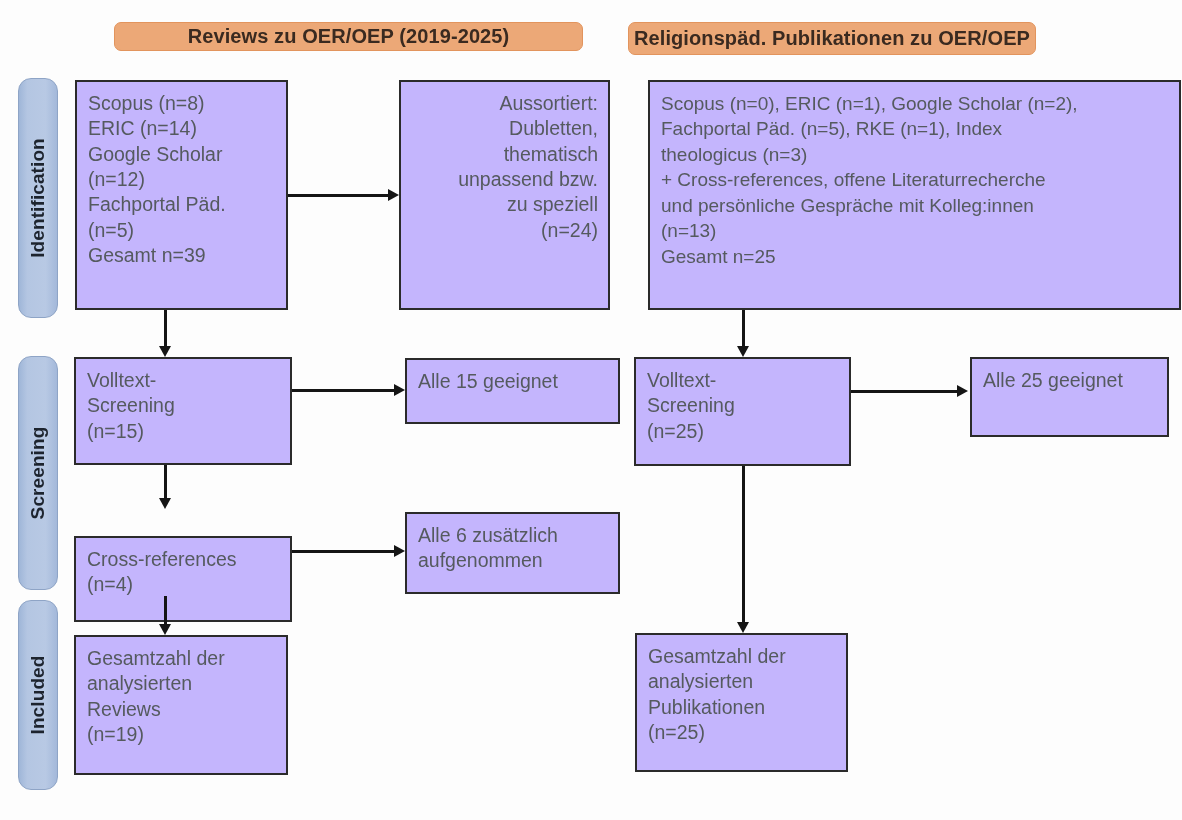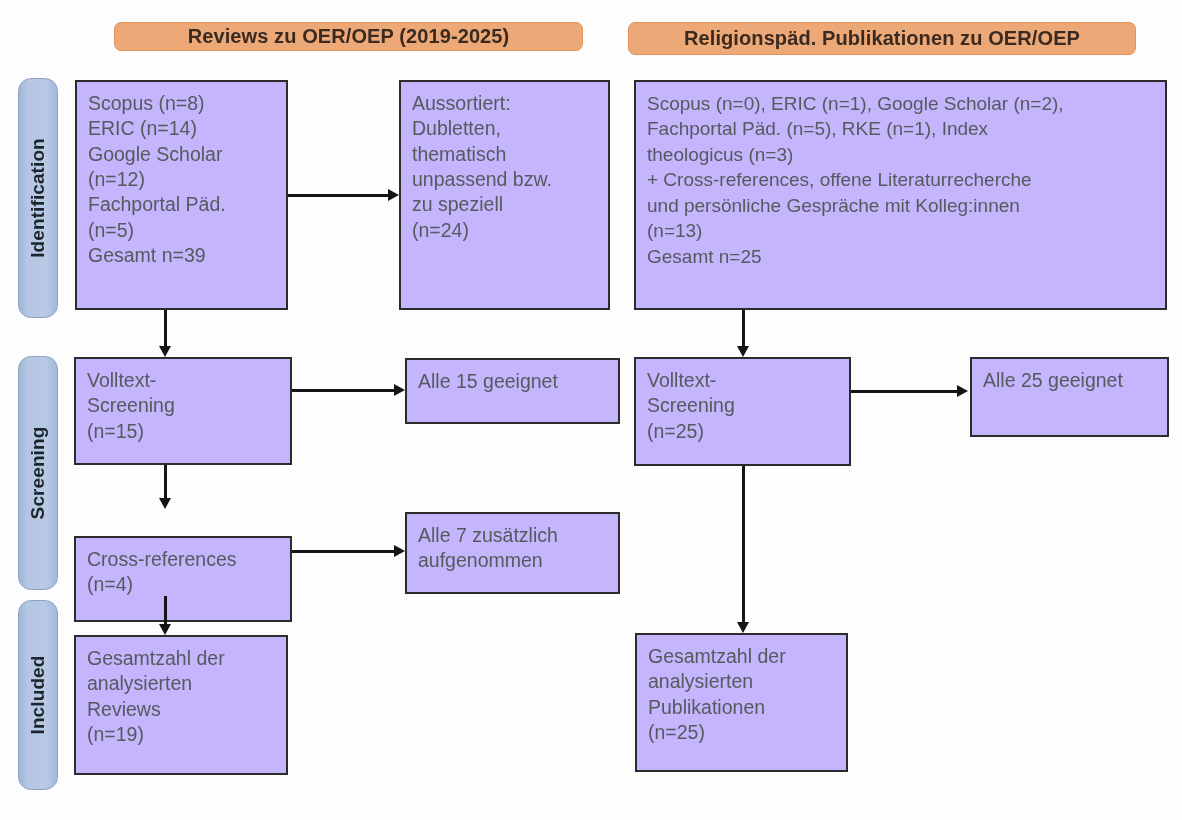--- a/index.html
+++ b/index.html
@@ -64,20 +64,21 @@
     padding: 9px 10px 6px 11px;
     color: #555a5f;
     font-size: 19.5px;
     line-height: 1.30;
     white-space: pre-line;
     overflow: hidden;
   }
   .flow-box.compact {
     font-size: 19px;
     line-height: 1.34;
+    margin-left: 14px;
   }
 
   
   .line-v, .line-h {
     position: absolute;
     background: #151515;
   }
   .line-v { width: 3px; }
   .line-h { height: 3px; }
   .arrow-down {
@@ -109,33 +110,33 @@
   </div>
 
   <div class="stage-pill" style="left:18px; top:600px; width:40px; height:190px;">
     <span class="stage-label">Included</span>
   </div>
 
   <div class="col-header" style="left:78px; top:22px; width:469px; height:29px;margin-left:36px;">
     <span>Reviews zu OER/OEP (2019-2025)</span>
   </div>
 
-  <div class="col-header" style="left:628px; top:22px; width:508px; height:33px;">
+  <div class="col-header" style="left:628px; top:22px; width:408px; height:33px;">
     <span>Religionspäd. Publikationen zu OER/OEP</span>
   </div>
 
   <div class="flow-box" style="left:75px; top:80px; width:213px; height:230px;">Scopus (n=8)
 ERIC (n=14)
 Google Scholar
 (n=12)
 Fachportal Päd.
 (n=5)
 Gesamt n=39</div>
 
-  <div class="flow-box" style="left:399px; top:80px; width:211px; height:230px;">Aussortiert:
+  <div class="flow-box" style="left:399px; top:80px; width:211px; height:230px;text-align:right;">Aussortiert:
 Dubletten,
 thematisch
 unpassend bzw.
 zu speziell
 (n=24)</div>
 
   <div class="line-h" style="left:288px; top:194px; width:100px;"></div>
   <div class="arrow-right" style="left:388px; top:189px;"></div>
 
   <div class="line-v" style="left:164px; top:310px; height:36px;"></div>
@@ -149,21 +150,21 @@
 
   <div class="line-h" style="left:292px; top:389px; width:102px;"></div>
   <div class="arrow-right" style="left:394px; top:384px;"></div>
 
   <div class="line-v" style="left:164px; top:465px; height:33px;"></div>
   <div class="arrow-down" style="left:159px; top:498px;"></div>
 
   <div class="flow-box" style="left:74px; top:536px; width:218px; height:86px;">Cross-references
 (n=4)</div>
 
-  <div class="flow-box" style="left:405px; top:512px; width:215px; height:82px;">Alle 7 zusätzlich
+  <div class="flow-box" style="left:405px; top:512px; width:215px; height:82px;">Alle 6 zusätzlich
 aufgenommen</div>
 
   <div class="line-h" style="left:292px; top:550px; width:102px;"></div>
   <div class="arrow-right" style="left:394px; top:545px;"></div>
 
   <div class="line-v" style="left:164px; top:596px; height:28px;"></div>
   <div class="arrow-down" style="left:159px; top:624px;"></div>
 
   <div class="flow-box" style="left:74px; top:635px; width:214px; height:140px;">Gesamtzahl der
 analysierten

